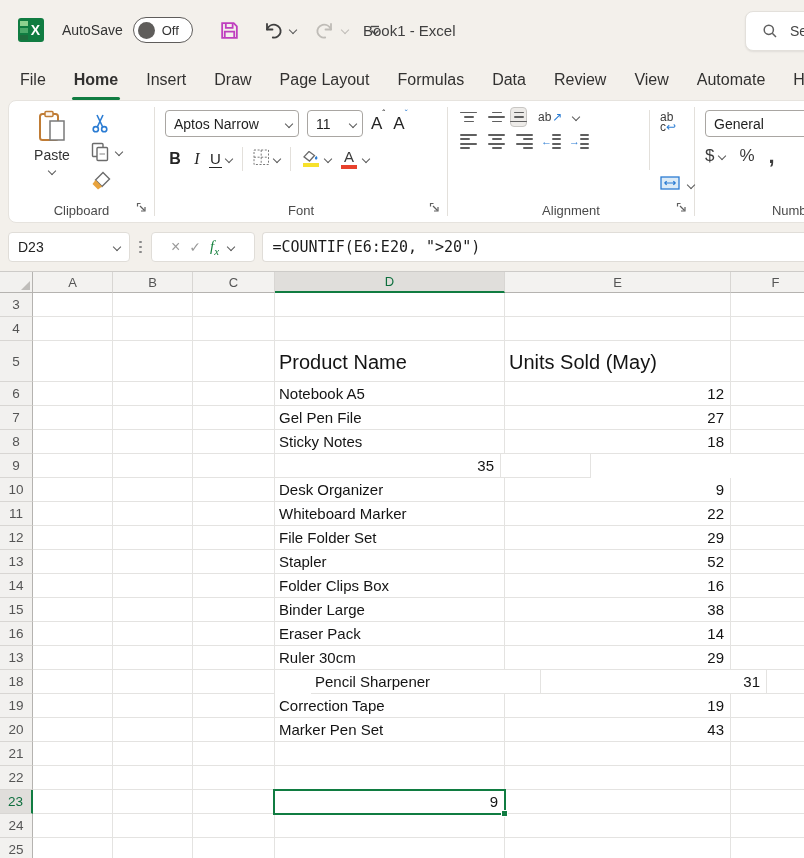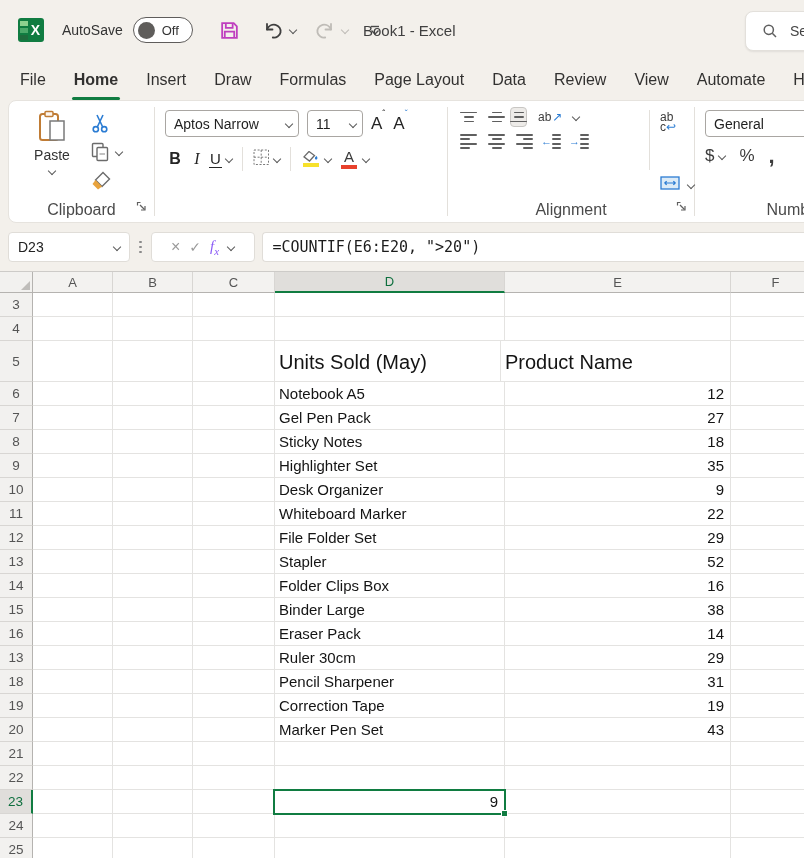--- a/index.html
+++ b/index.html
@@ -27,21 +27,21 @@
   .tabs { position:absolute; top:60px; left:0; width:804px; height:40px; display:flex; align-items:stretch; padding-left:6px; }
   .tab { position:relative; padding:0 14px; display:flex; align-items:center; font-size:16px; color:#323130; cursor:pointer; white-space:nowrap; }
   .tab.active { font-weight:bold; }
   .tab-underline { position:absolute; left:12px; right:12px; bottom:0; height:3px; border-radius:2px; background:#107C41; }
 
   
   .ribbon { position:absolute; top:100px; left:8px; right:-14px; height:123px; background:#fff; border:1px solid #E6E3DE; border-radius:8px; display:flex; }
   .grp { display:flex; flex-direction:column; flex:none; position:relative; }
   .grp-content { flex:1; display:flex; padding-top:9px; }
   .grp-footer { height:24px; display:flex; align-items:center; justify-content:center; position:relative; }
-  .grp-footer span { font-size:16px; color:#4A4A4A; }
+  .grp-footer span { font-size:13px; color:#4A4A4A; }
   .launcher { position:absolute; right:7px; bottom:6px; cursor:pointer; }
   .vsep { width:1px; background:#E3E0DB; margin:6px 0; flex:none; }
 
   .g-clip { width:145px; }
   .paste-split { width:62px; margin-left:12px; display:flex; flex-direction:column; align-items:center; cursor:pointer; }
   .paste-split .lbl { font-size:14px; color:#333; margin-top:3px; }
   .paste-split .chev { margin-top:5px; }
   .clip-col { display:flex; flex-direction:column; justify-content:space-between; padding:2px 0 6px 8px; }
   .mini-btn { display:flex; align-items:center; gap:6px; cursor:pointer; height:22px; }
 
@@ -85,21 +85,21 @@
 
   
   .fbar { position:absolute; top:224px; left:0; width:804px; height:46px; display:flex; align-items:center; padding-left:8px; gap:7px; }
   .namebox { width:122px; height:30px; background:#fff; border:1px solid #E0DDD8; border-radius:4px; display:flex; align-items:center; padding:0 9px; font-size:14px; color:#222; }
   .namebox .chev { margin-left:auto; }
   .dots { display:flex; flex-direction:column; gap:2.5px; padding:0 2px; }
   .dots i { width:2.5px; height:2.5px; border-radius:50%; background:#8a8a8a; display:block; }
   .fxbox { width:104px; height:30px; background:#fff; border:1px solid #E0DDD8; border-radius:4px; display:flex; align-items:center; justify-content:center; gap:9px; }
   .fx-x { color:#9a9a9a; font-size:16px; }
   .fx-check { color:#9a9a9a; font-size:14px; }
-  .fx-fx { font-family:"Liberation Serif",serif; font-style:italic; font-size:15px; color:#8b5cf6; }
+  .fx-fx { font-family:"Liberation Serif",serif; font-style:italic; font-size:15px; color:#15803d; }
   .fx-fx sub { font-size:11px; }
   .formulafield { flex:1; height:30px; background:#fff; border:1px solid #E0DDD8; border-radius:4px 0 0 4px; border-right:none; display:flex; align-items:center; padding-left:10px; font-family:"DejaVu Sans Mono","Liberation Mono",monospace; font-size:15px; color:#1c1c1c; }
 
   
   .sheet { position:absolute; top:271px; left:0; width:804px; height:587px; background:#fff; border-top:1px solid #CDCBC8; overflow:hidden; }
   .hdr-row { display:flex; height:21px; }
   .corner { width:33px; height:21px; background:#F2F1EF; border-right:1px solid #B5B3B0; border-bottom:1px solid #B5B3B0; position:relative; flex:none; cursor:pointer; }
   .corner::after { content:""; position:absolute; right:2px; bottom:2px; border-style:solid; border-width:0 0 9px 9px; border-color:transparent transparent #BFBDBA transparent; }
   .col-hdr { height:21px; flex:none; background:#F3F2F0; border-right:1px solid #D8D6D3; border-bottom:1px solid #B5B3B0; font-size:13px; color:#555; display:flex; align-items:center; justify-content:center; cursor:pointer; }
   .col-hdr.sel { background:#E0DEDB; color:#0E6F3E; border-bottom:2px solid #107C41; }
@@ -172,24 +172,24 @@
       <span>Home</span>
       <div class="tab-underline"></div>
     </div>
     <div class="tab">
       <span>Insert</span>
     </div>
     <div class="tab">
       <span>Draw</span>
     </div>
     <div class="tab">
+      <span>Page Layout</span>
+    </div>
+    <div class="tab">
       <span>Formulas</span>
-    </div>
-    <div class="tab">
-      <span>Page Layout</span>
     </div>
     <div class="tab">
       <span>Data</span>
     </div>
     <div class="tab">
       <span>Review</span>
     </div>
     <div class="tab">
       <span>View</span>
     </div>
@@ -289,20 +289,30 @@
           <span class="bar" style="background:#F7E12B"></span>
         </span>
         <span class="chev"></span>
         <span class="color-split" style="margin-left:4px">
           <span class="acolor">A</span>
           <span class="bar" style="background:#E8412C"></span>
         </span>
         <span class="chev"></span>
       </div>
     </div>
+    <div class="grp-footer">
+      <span>Font</span>
+      <span class="launcher">
+        <svg width="11" height="11" viewBox="0 0 11 11" fill="none" stroke="#5f5f5f" stroke-width="1.2">
+          <path d="M1.5 4.5 V1.5 H4.5"></path>
+            <path d="M4 4 l4.5 4.5"></path>
+            <path d="M9 5 v4 h-4"></path>
+        </svg>
+      </span>
+    </div>
   </div>
 
   <div class="vsep"></div>
 
   <div class="grp g-align">
     <div class="grp-content">
       <div class="align-main">
         <div class="arow">
           <span class="li c">
               <i style="width:17px"></i>
@@ -458,57 +468,56 @@
       <div class="cell" style="width: 82px;"></div>
       <div class="cell" style="width: 230px;"></div>
       <div class="cell" style="width: 226px;"></div>
       <div class="cell" style="width: 90px;"></div>
     </div>
     <div class="grid-row" style="height: 41px;">
       <div class="row-hdr">5</div>
       <div class="cell big" style="width: 80px;"></div>
       <div class="cell big" style="width: 80px;"></div>
       <div class="cell big" style="width: 82px;"></div>
+      <div class="cell big" style="width: 230px;">Product Name</div>
       <div class="cell big" style="width: 226px;">Units Sold (May)</div>
-      <div class="cell big" style="width: 230px;">Product Name</div>
       <div class="cell big" style="width: 90px;"></div>
     </div>
     <div class="grid-row" style="height: 24px;">
       <div class="row-hdr">6</div>
       <div class="cell" style="width: 80px;"></div>
       <div class="cell" style="width: 80px;"></div>
       <div class="cell" style="width: 82px;"></div>
       <div class="cell" style="width: 230px;">Notebook A5</div>
       <div class="cell num" style="width: 226px;">12</div>
       <div class="cell" style="width: 90px;"></div>
     </div>
     <div class="grid-row" style="height: 24px;">
       <div class="row-hdr">7</div>
       <div class="cell" style="width: 80px;"></div>
       <div class="cell" style="width: 80px;"></div>
       <div class="cell" style="width: 82px;"></div>
-      <div class="cell" style="width: 230px;">Gel Pen Pack</div>
+      <div class="cell" style="width: 230px;">Gel Pen File</div>
       <div class="cell num" style="width: 226px;">27</div>
       <div class="cell" style="width: 90px;"></div>
     </div>
     <div class="grid-row" style="height: 24px;">
       <div class="row-hdr">8</div>
       <div class="cell" style="width: 80px;"></div>
       <div class="cell" style="width: 80px;"></div>
       <div class="cell" style="width: 82px;"></div>
       <div class="cell" style="width: 230px;">Sticky Notes</div>
       <div class="cell num" style="width: 226px;">18</div>
       <div class="cell" style="width: 90px;"></div>
     </div>
     <div class="grid-row" style="height: 24px;">
       <div class="row-hdr">9</div>
       <div class="cell" style="width: 80px;"></div>
       <div class="cell" style="width: 80px;"></div>
       <div class="cell" style="width: 82px;"></div>
-      <div class="cell" style="width: 230px;">Highlighter Set</div>
       <div class="cell num" style="width: 226px;">35</div>
       <div class="cell" style="width: 90px;"></div>
     </div>
     <div class="grid-row" style="height: 24px;">
       <div class="row-hdr">10</div>
       <div class="cell" style="width: 80px;"></div>
       <div class="cell" style="width: 80px;"></div>
       <div class="cell" style="width: 82px;"></div>
       <div class="cell" style="width: 230px;">Desk Organizer</div>
       <div class="cell num" style="width: 226px;">9</div>
@@ -575,21 +584,21 @@
       <div class="cell" style="width: 82px;"></div>
       <div class="cell" style="width: 230px;">Ruler 30cm</div>
       <div class="cell num" style="width: 226px;">29</div>
       <div class="cell" style="width: 90px;"></div>
     </div>
     <div class="grid-row" style="height: 24px;">
       <div class="row-hdr">18</div>
       <div class="cell" style="width: 80px;"></div>
       <div class="cell" style="width: 80px;"></div>
       <div class="cell" style="width: 82px;"></div>
-      <div class="cell" style="width: 230px;">Pencil Sharpener</div>
+      <div class="cell" style="width: 230px; margin-left: 36px;">Pencil Sharpener</div>
       <div class="cell num" style="width: 226px;">31</div>
       <div class="cell" style="width: 90px;"></div>
     </div>
     <div class="grid-row" style="height: 24px;">
       <div class="row-hdr">19</div>
       <div class="cell" style="width: 80px;"></div>
       <div class="cell" style="width: 80px;"></div>
       <div class="cell" style="width: 82px;"></div>
       <div class="cell" style="width: 230px;">Correction Tape</div>
       <div class="cell num" style="width: 226px;">19</div>

